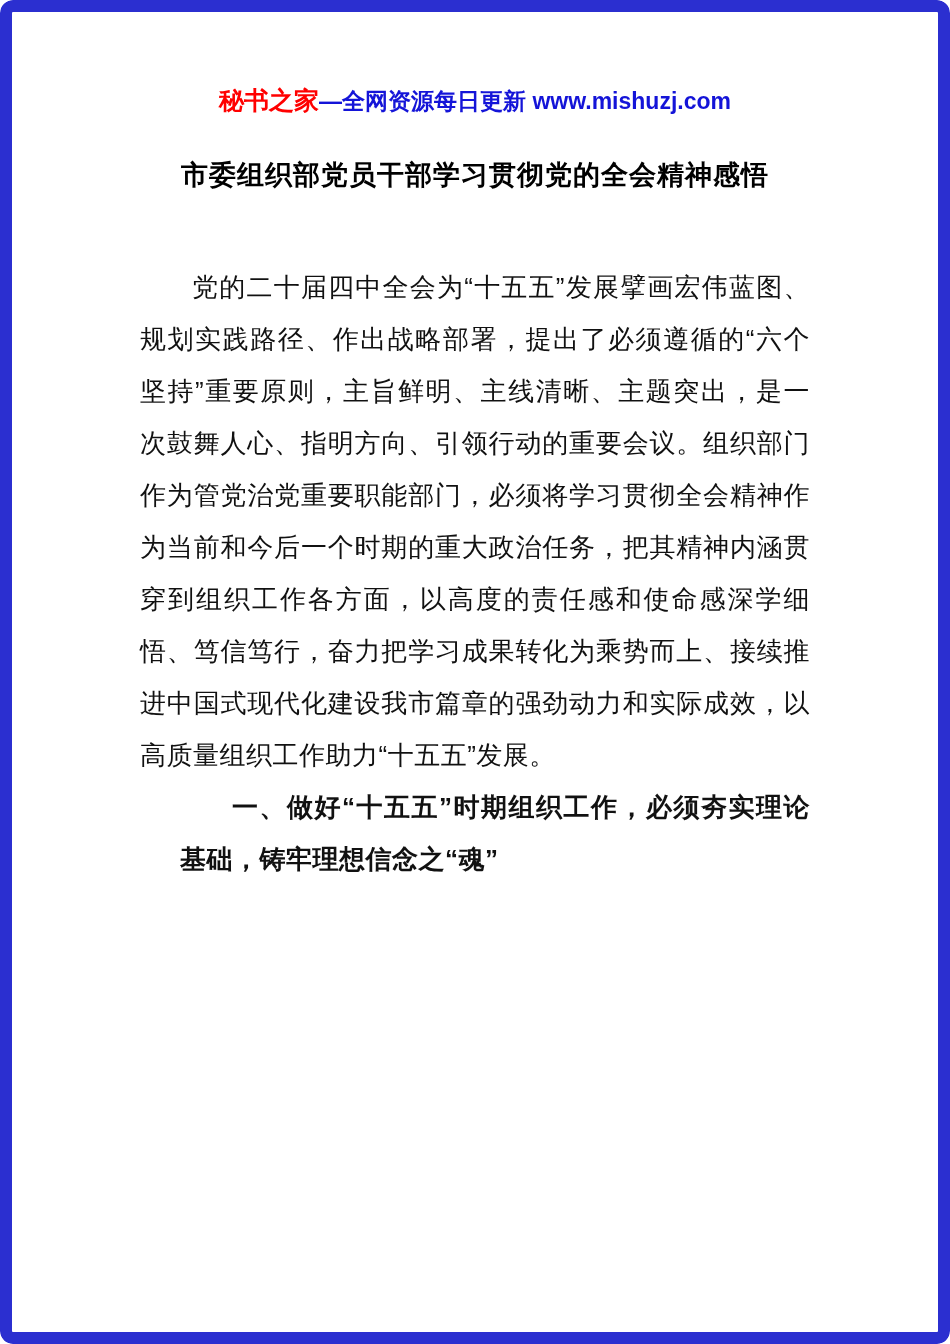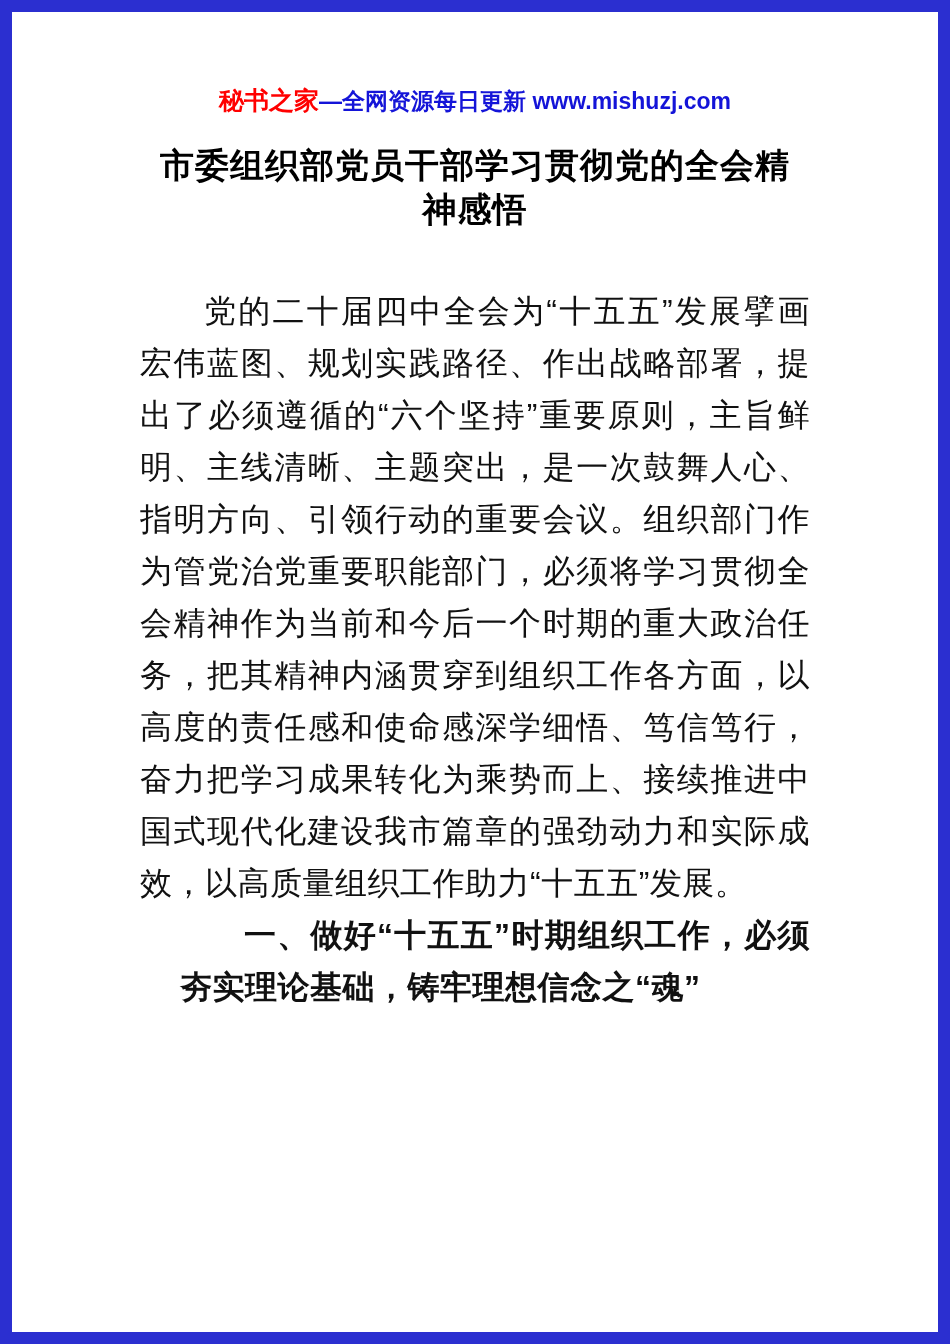--- a/index.html
+++ b/index.html
@@ -1,21 +1,21 @@
 <!DOCTYPE html>
 <html style="--border-color: #2b2fd0; --brand-color: #ff0000; --link-color: #1414d8; --text-color: #111111;"><head>
 <meta charset="utf-8">
 <style>
   :root{
     --border-color:#2b2fd0;
     --brand-color:#ff0000;
     --link-color:#1414d8;
     --text-color:#111111;
   }
-  *{margin:0;padding:0;box-sizing:border-box;}
+  *{margin:0;padding:0;box-sizing:border-box;border-radius:13px;}
   html,body{width:950px;background:#ffffff;}
   body{font-family:"Liberation Sans","DejaVu Sans",sans-serif;}
   .page{
     width:950px;
     height:1344px;
     background:#ffffff;
     border:12px solid var(--border-color);
     padding:72px 128px 0 128px;
     overflow:hidden;
   }
@@ -38,28 +38,28 @@
   .url{
     color:var(--link-color);
     font-weight:bold;
     font-size:23px;
     cursor:pointer;
   }
   .title{
     max-width:650px;
     margin:0 auto 54px auto;
     text-align:center;
-    font-size:34px;
-    line-height:44px;
+    font-size:27px;
+    line-height:64px;
     font-weight:bold;
     color:#000000;
     letter-spacing:1px;
   }
   .doc-body p{
-    font-size:32px;
+    font-size:26px;
     line-height:52px;
     color:var(--text-color);
     text-align:justify;
     text-indent:2em;
     letter-spacing:0.5px;
   }
   .doc-body p.bold{
     font-weight:bold;
     margin-left:40px;
   }

